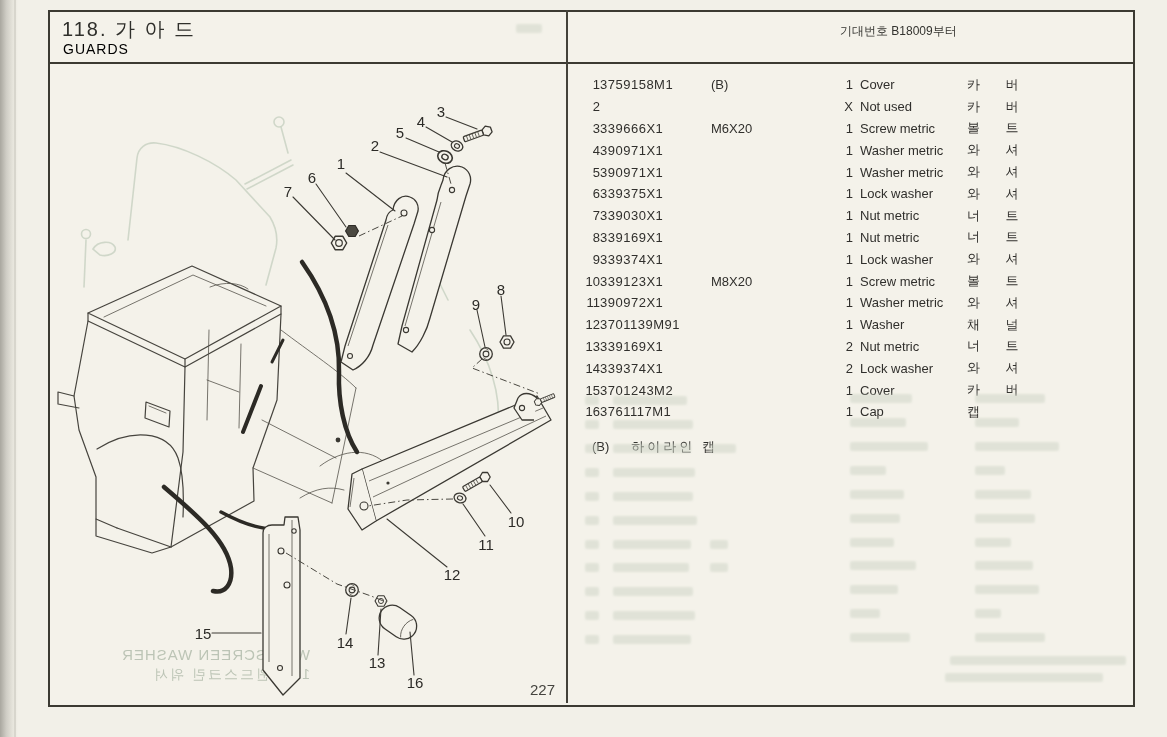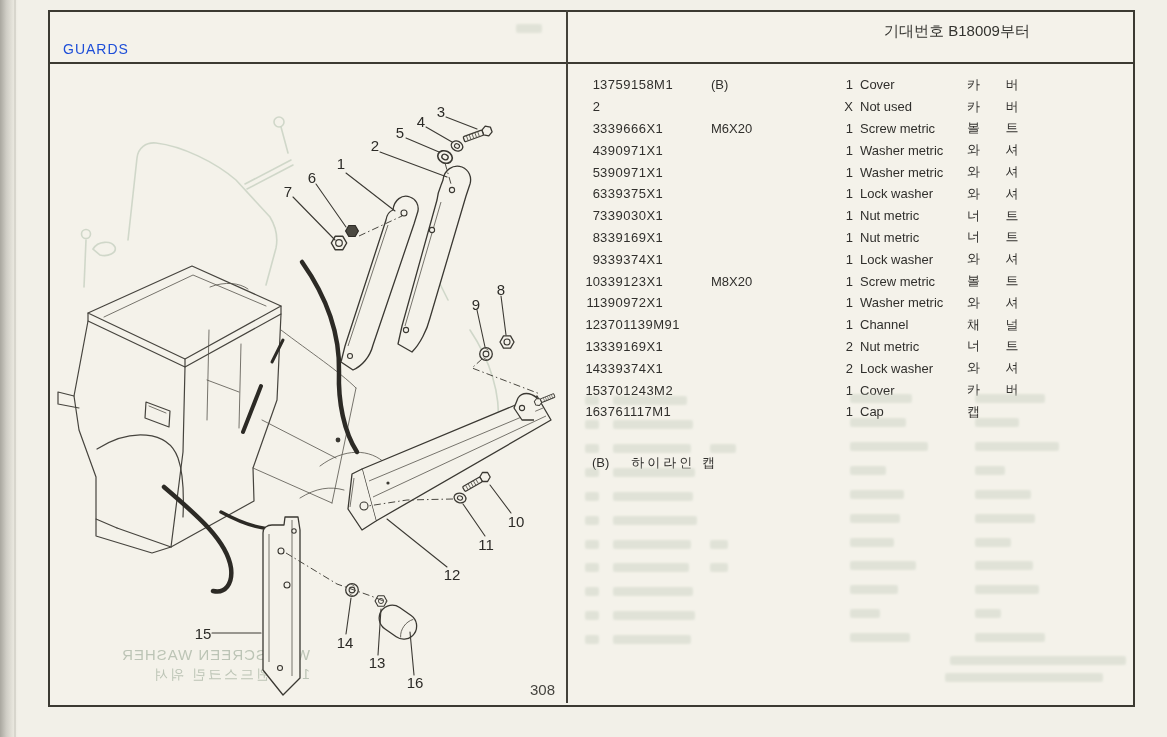--- a/index.html
+++ b/index.html
@@ -9,34 +9,34 @@
   #edge-strip{position:absolute;left:0;top:0;width:18px;height:737px;
     background:linear-gradient(90deg,#a9a79f 0%,#cfcdc5 35%,#e6e4db 70%,#f2f0e8 100%);}
   #edge-line{position:absolute;left:14px;top:0;width:2px;height:737px;background:#d8d6cd;}
   
   .frame{position:absolute;border:2px solid #3c3a32;}
   #outer-box{left:48px;top:10px;width:1083px;height:693px;background:#f4f2ea;}
   #header-hline{position:absolute;left:48px;top:62px;width:1085px;height:2px;background:#3c3a32;}
   #v-divider{position:absolute;left:566px;top:10px;width:2px;height:693px;background:#44423a;}
   
   #title-kr{position:absolute;left:62px;top:16px;font-size:20px;letter-spacing:2px;color:#2f2f2b;}
-  #title-en{position:absolute;left:63px;top:41px;font-size:14px;letter-spacing:1px;color:#1d4ed8;}
-  #serial-block{position:absolute;left:796px;top:21px;width:322px;text-align:center;
-    font-size:15px;line-height:20px;color:#33332f;}
+  #title-en{position:absolute;left:63px;top:41px;font-size:14px;letter-spacing:1px;color:#000000;}
+  #serial-block{position:absolute;left:840px;top:21px;width:322px;text-align:left;
+    font-size:12px;line-height:20px;color:#33332f;}
   #serial-block div{white-space:nowrap;}
   
   #table-rows{position:absolute;left:568px;top:74px;width:565px;}
   .trow{display:flex;height:21.8px;align-items:center;font-size:13px;color:#302f2c;}
   .c-ref{width:32px;text-align:right;}
   .c-part{width:97px;text-align:left;letter-spacing:.5px;}
   .c-rem{width:76px;padding-left:14px;}
   .c-qty{width:66px;text-align:right;}
   .c-desc{width:103px;padding-left:7px;white-space:nowrap;}
   .c-kr{padding-left:4px;letter-spacing:11px;white-space:nowrap;}
-  #note-line{position:absolute;left:592px;top:438px;font-size:13px;color:#302f2c;margin-top:16px;}
+  #note-line{position:absolute;left:592px;top:438px;font-size:13px;color:#302f2c;}
   #note-line .nref{margin-right:22px;}
   #note-line .ntext{letter-spacing:3px;}
   
   #page-number{position:absolute;left:495px;top:681px;width:60px;text-align:right;
     font-size:15px;color:#45443f;}
   
   .bleed-bar{position:absolute;height:9px;border-radius:2px;background:#cdd4c6;
     filter:blur(1.2px);opacity:.5;}
   #bleed-left-text{position:absolute;left:60px;top:646px;width:250px;
     transform:scaleX(-1);color:#b3bdad;opacity:.85;filter:blur(.4px);}
@@ -59,20 +59,21 @@
 <body>
 
 <div id="page">
   <div id="edge-strip"></div>
   <div id="edge-line"></div>
 
   <div id="outer-box" class="frame"></div>
   <div id="header-hline"></div>
   <div id="v-divider"></div>
 
+  <div id="title-kr">118. 가 아 드</div>
   <div id="title-en">GUARDS</div>
   <div id="serial-block">
     <div>기대번호 B18009부터</div>
   </div>
 
   <div id="table-rows">
       <div class="trow">
         <span class="c-ref">1</span>
         <span class="c-part">3759158M1</span>
         <span class="c-rem">(B)</span>
@@ -158,21 +159,21 @@
         <span class="c-rem"></span>
         <span class="c-qty">1</span>
         <span class="c-desc">Washer metric</span>
         <span class="c-kr">와 셔</span>
       </div>
       <div class="trow">
         <span class="c-ref">12</span>
         <span class="c-part">3701139M91</span>
         <span class="c-rem"></span>
         <span class="c-qty">1</span>
-        <span class="c-desc">Channel</span>
+        <span class="c-desc">Washer</span>
         <span class="c-kr">채 널</span>
       </div>
       <div class="trow">
         <span class="c-ref">13</span>
         <span class="c-part">339169X1</span>
         <span class="c-rem"></span>
         <span class="c-qty">2</span>
         <span class="c-desc">Nut metric</span>
         <span class="c-kr">너 트</span>
       </div>
@@ -199,21 +200,21 @@
         <span class="c-qty">1</span>
         <span class="c-desc">Cap</span>
         <span class="c-kr">캡</span>
       </div>
     </div>
 
   <div id="note-line">
     <span class="nref">(B)</span><span class="ntext">하이라인 캡</span>
   </div>
 
-  <div id="page-number">308</div>
+  <div id="page-number">227</div>
 
   <div id="bleed-left-text">
     <div class="bl1">WINDSCREEN WASHER</div>
     <div class="bl2">119. 윈드스크린 워셔</div>
   </div>
 
   <svg id="diagram" viewBox="48 62 520 641">
     <defs>
       <g id="washer">
           <ellipse rx="6" ry="4.8" class="part"></ellipse>

